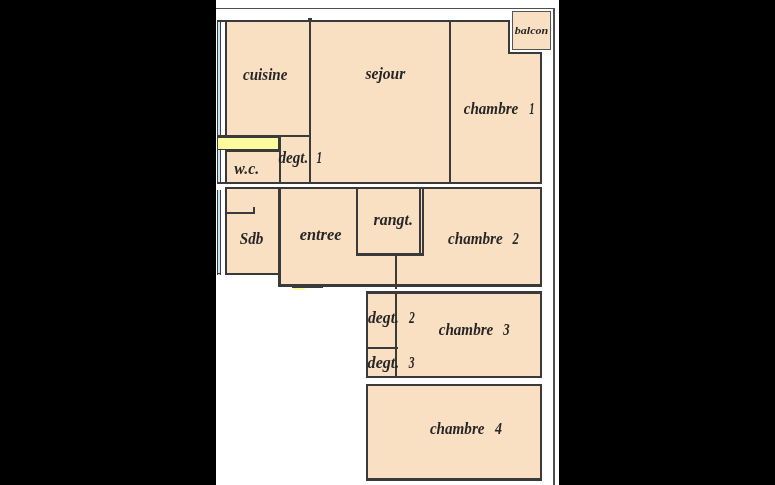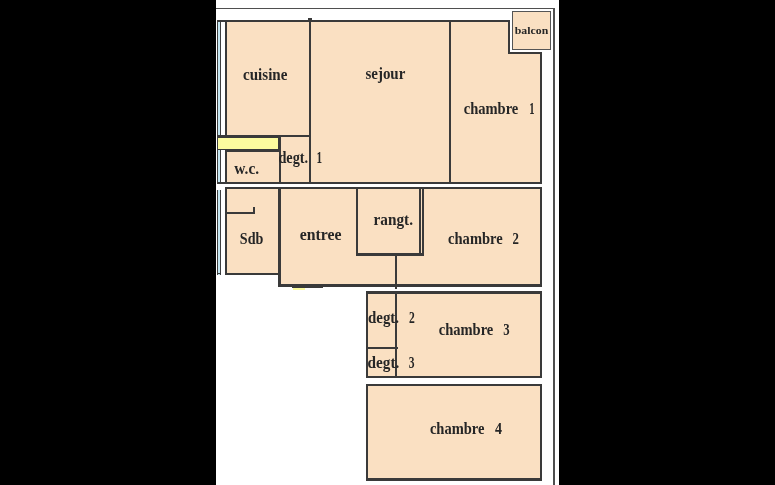--- a/index.html
+++ b/index.html
@@ -1,18 +1,18 @@
 <!DOCTYPE html>
 <html><head>
 <meta charset="utf-8">
 <style>
   html,body{margin:0;padding:0;background:#fff;}
   #c{position:relative;width:775px;height:485px;overflow:hidden;background:#ffffff;
      font-family:"Liberation Serif",serif;}
-  #plan{position:absolute;left:0;top:0;width:775px;height:485px;filter:blur(0.65px);}
+  #plan{position:absolute;left:0;top:0;width:775px;height:485px;filter:blur(0.65px);font-style:italic;}
   .f{position:absolute;background:#fae0c2;}
   .k{position:absolute;background:#3a3a3a;}
   .g{position:absolute;background:#4f4f4f;}
 </style>
 </head>
 <body>
 <div id="c">
 <div id="plan">
 
 <div style="position:absolute;left:0;top:0;width:215.6px;height:485px;background:#000;"></div>

